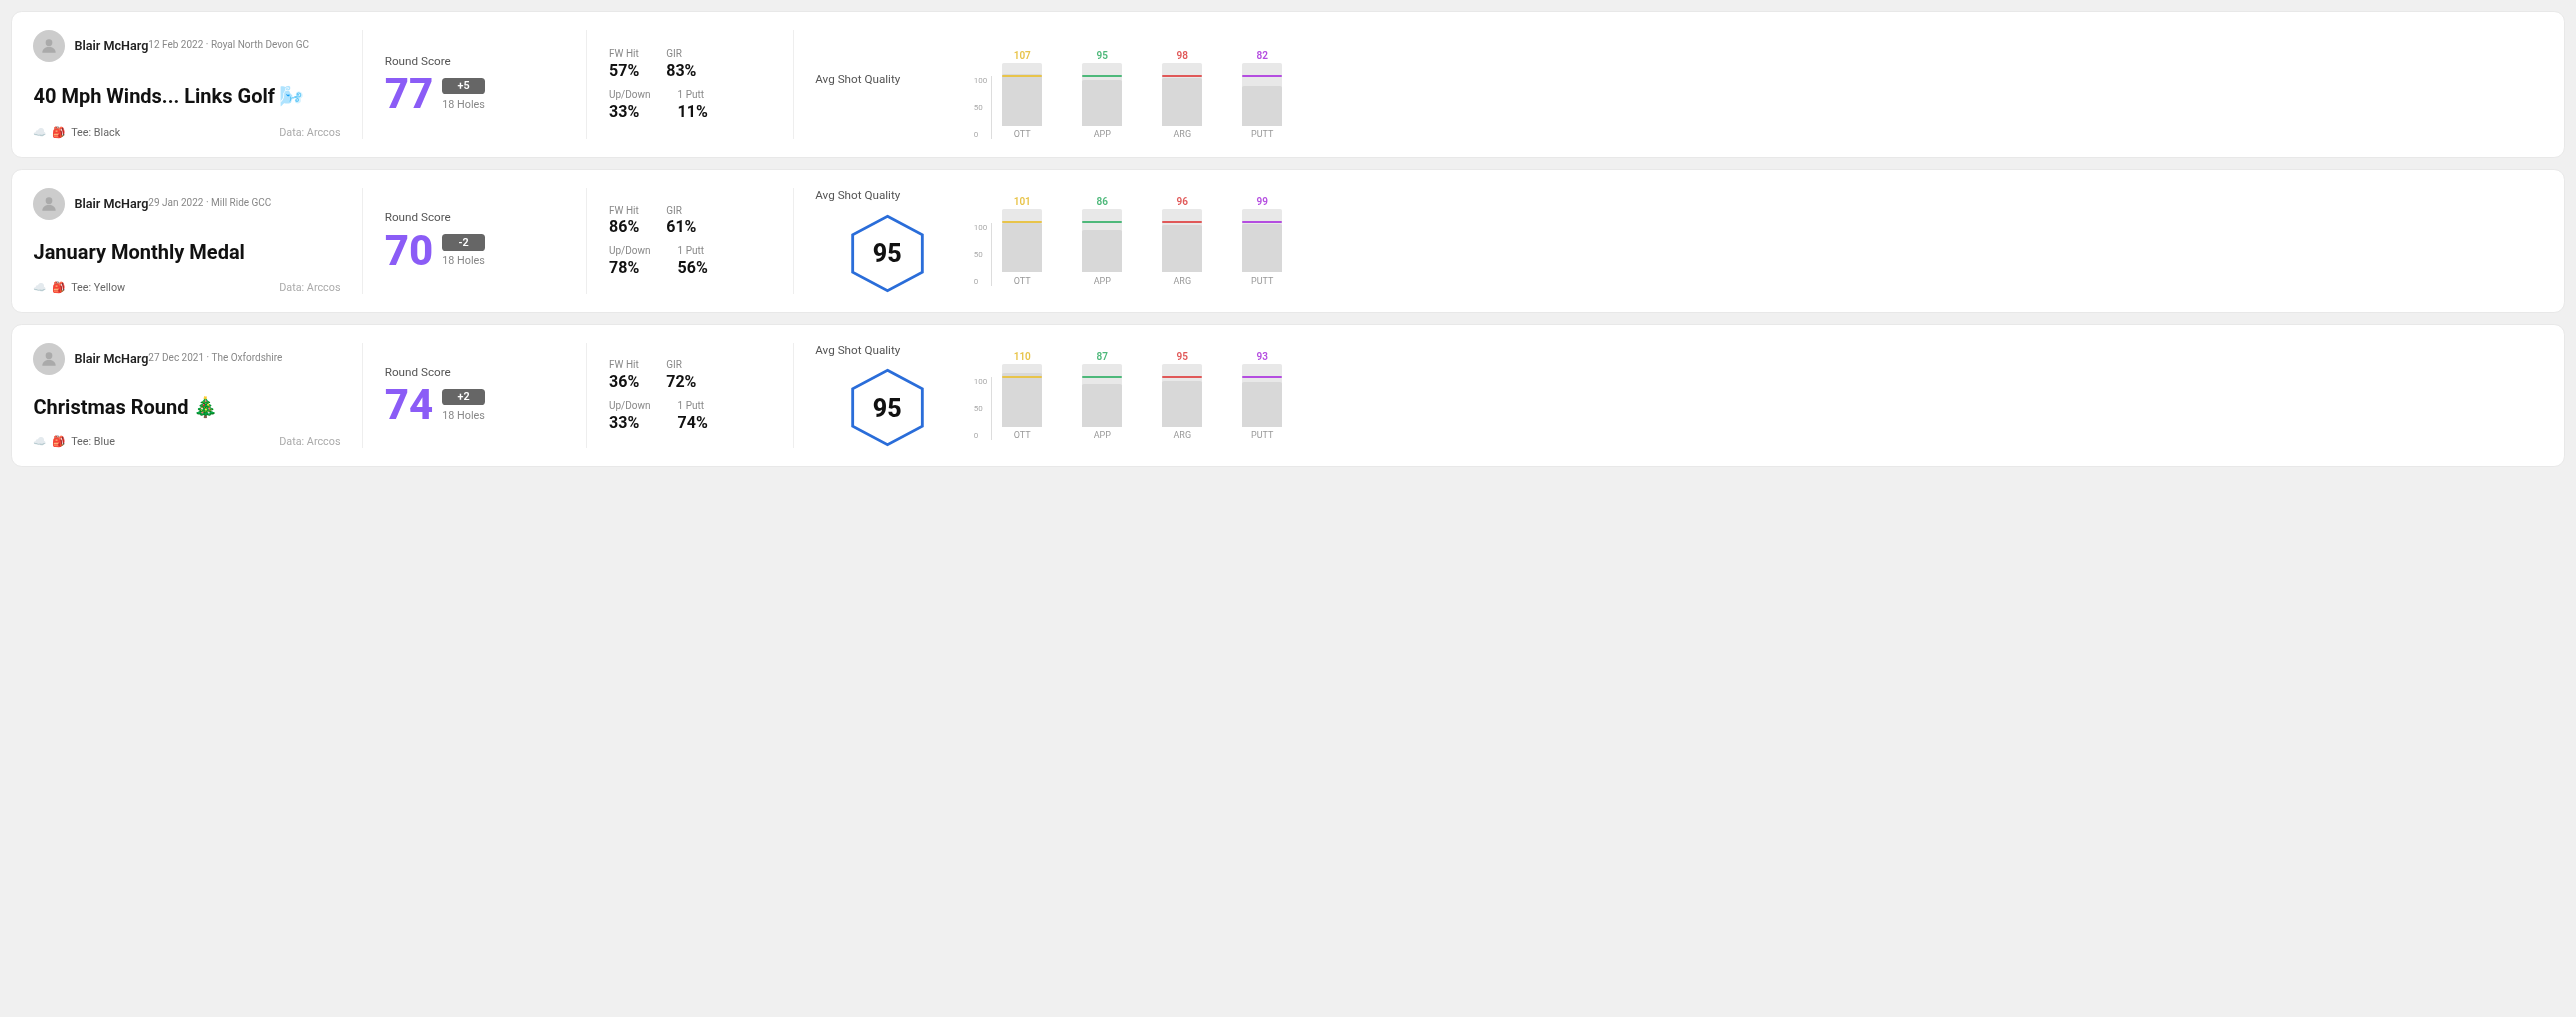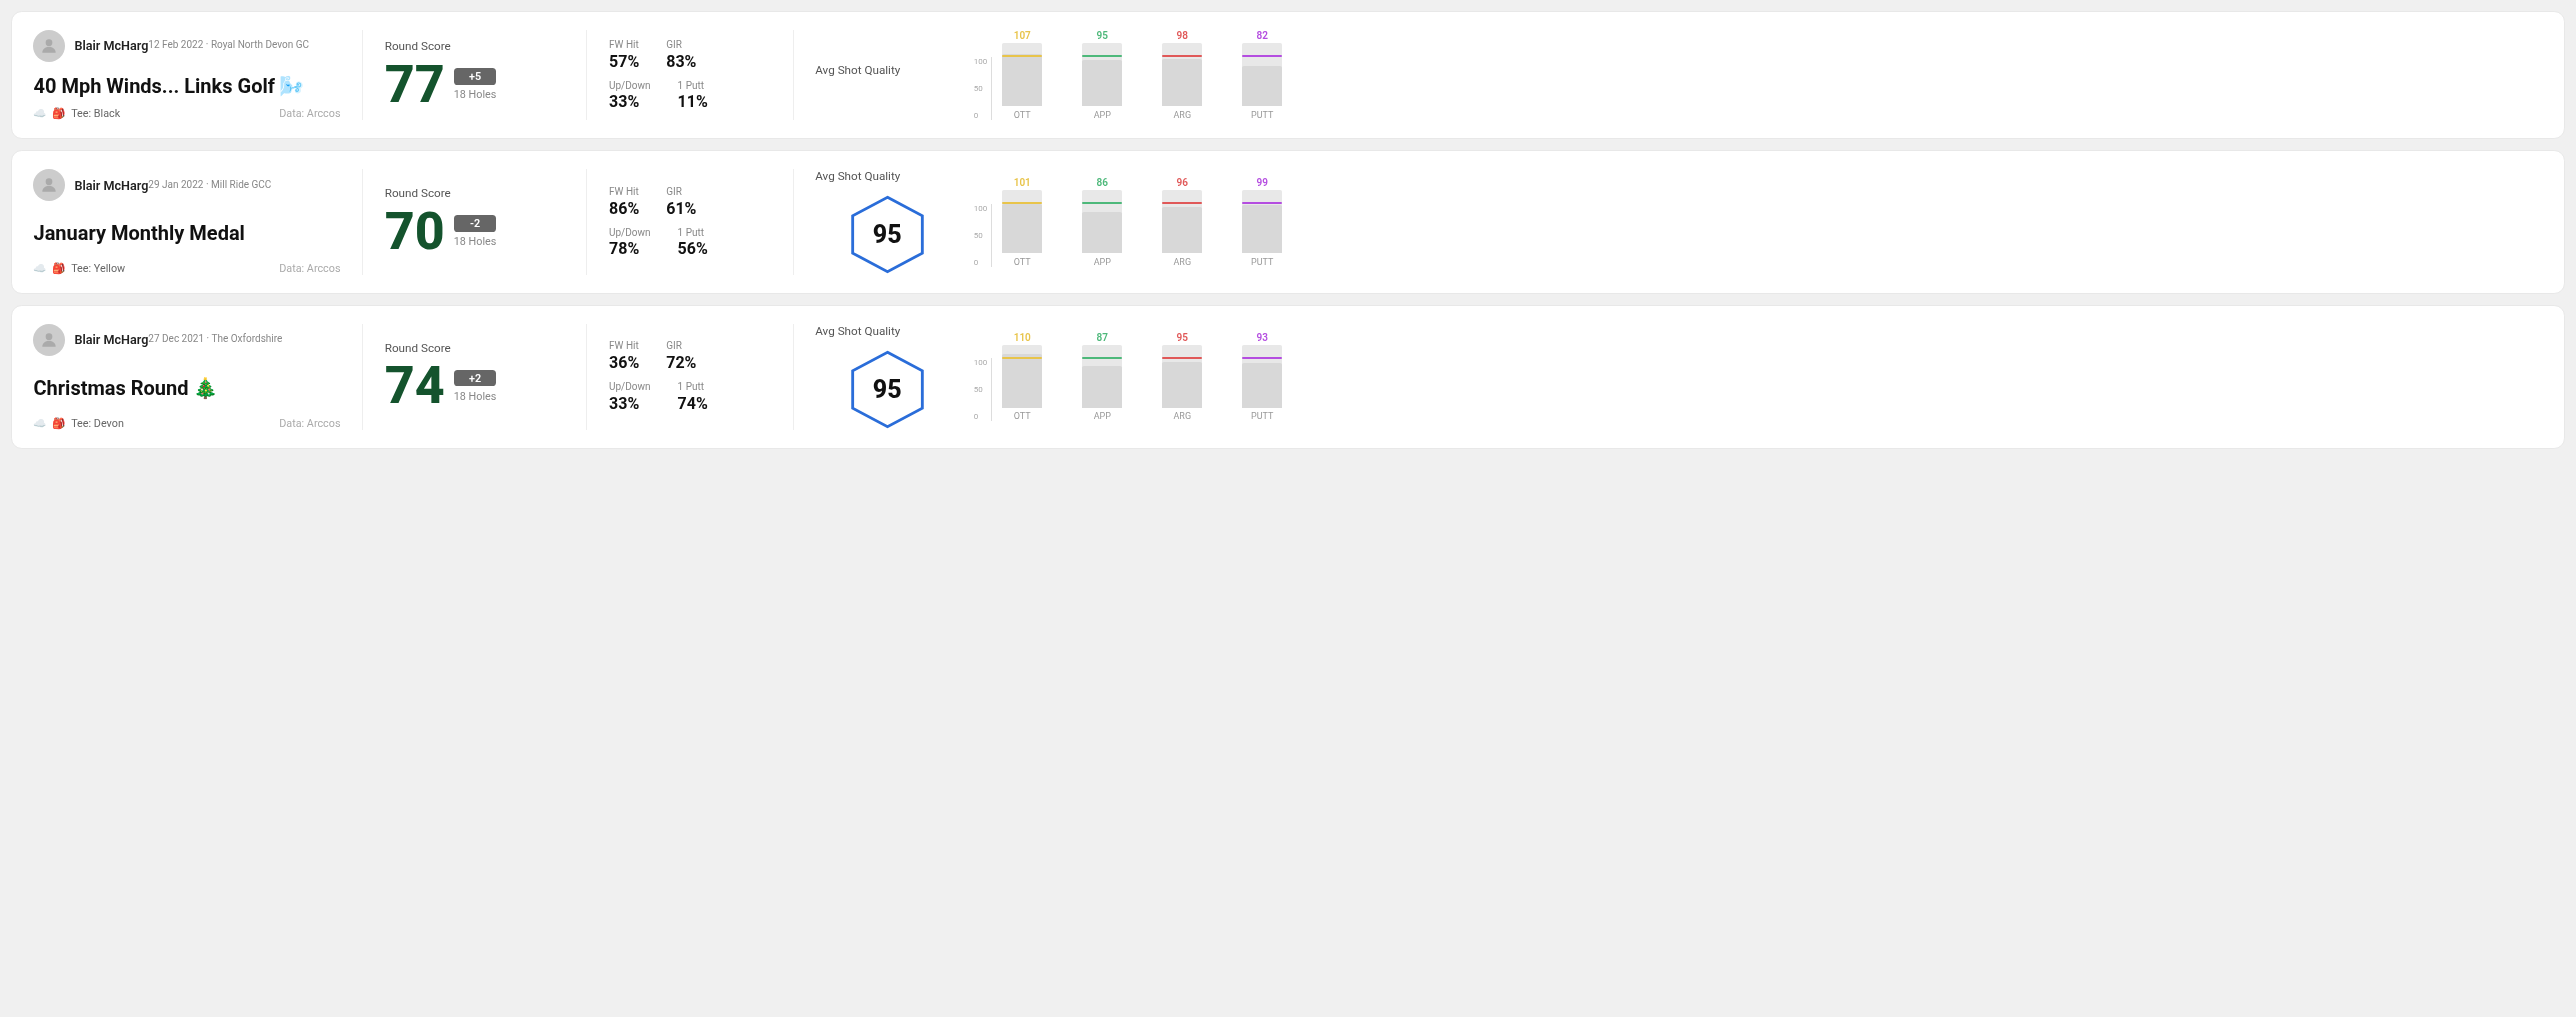--- a/index.html
+++ b/index.html
@@ -80,23 +80,23 @@
       flex-direction: column;
       justify-content: center;
     }
     .score-label { font-size: 11.7px; color: #555; margin-bottom: 5.4px; }
     .score-row {
       display: flex;
       align-items: center;
       gap: 9px;
     }
     .score-number {
-      font-size: 52px;
+      font-size: 42px;
       font-weight: 800;
-      color: #14532d;
+      color: #8b5cf6;
       line-height: 1;
     }
     .score-badge-col {
       display: flex;
       flex-direction: column;
       gap: 3.6px;
     }
     .score-badge {
       display: inline-flex;
       align-items: center;
@@ -310,21 +310,21 @@
             </div>
             <div class="chart-item">
               <div class="chart-value-label" style="color: rgb(77, 184, 122);">95</div>
               <div class="bar-wrapper">
                 <div class="bar-fill" style="height: 73.0769%; background: rgb(216, 216, 216);"></div>
                 <div class="bar-line" style="bottom: 49px; background: rgb(77, 184, 122);"></div>
               </div>
               <div class="chart-xlabel">APP</div>
             </div>
             <div class="chart-item">
-              <div class="chart-value-label" style="color: rgb(224, 88, 88);">98</div>
+              <div class="chart-value-label" style="color: rgb(224, 88, 88); margin-top: 20px;">98</div>
               <div class="bar-wrapper">
                 <div class="bar-fill" style="height: 75.3846%; background: rgb(216, 216, 216);"></div>
                 <div class="bar-line" style="bottom: 49px; background: rgb(224, 88, 88);"></div>
               </div>
               <div class="chart-xlabel">ARG</div>
             </div>
             <div class="chart-item">
               <div class="chart-value-label" style="color: rgb(180, 77, 224);">82</div>
               <div class="bar-wrapper">
                 <div class="bar-fill" style="height: 63.0769%; background: rgb(216, 216, 216);"></div>
@@ -461,21 +461,21 @@
           <div class="user-meta">
             <span class="user-name">Blair McHarg</span>
             <span class="user-date">27 Dec 2021 · The Oxfordshire</span>
           </div>
         </div>
         <div class="round-title">Christmas Round 🎄</div>
         <div class="footer-row">
           <div class="tee-info">
             <span>☁️</span>
     <span>🎒</span>
-    <span>Tee: Devon</span>
+    <span>Tee: Blue</span>
           </div>
           <span class="data-source">Data: Arccos</span>
         </div>
       </div>
       <div class="divider"></div>
       <div class="score-section">
         <div class="score-label">Round Score</div>
         <div class="score-row">
           <div class="score-number">74</div>
           <div class="score-badge-col">

